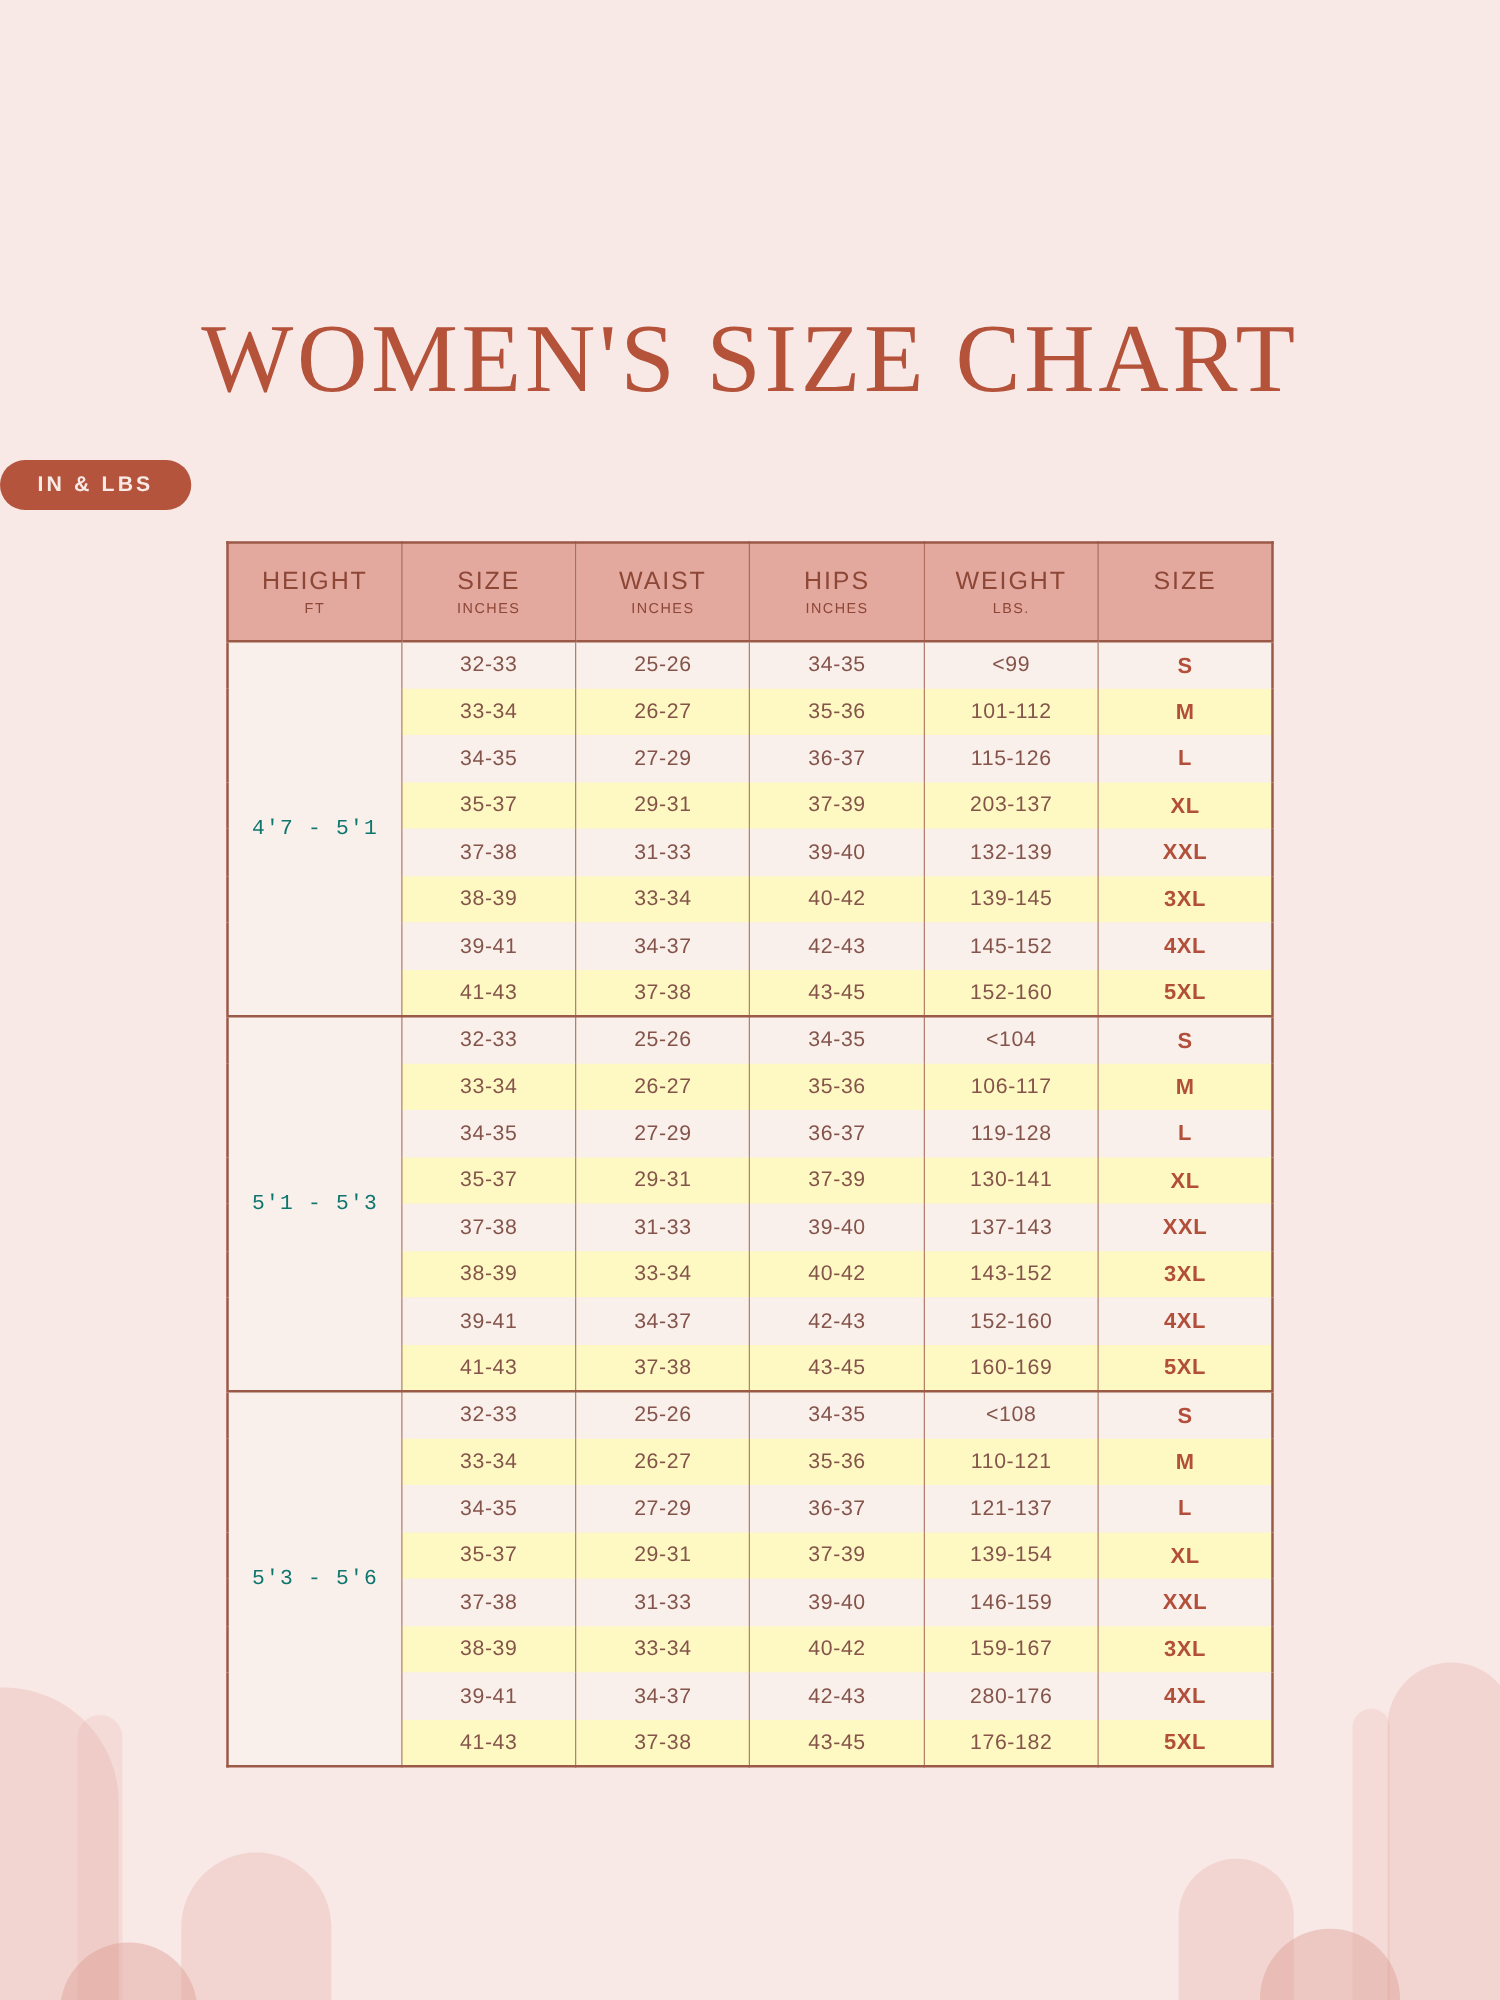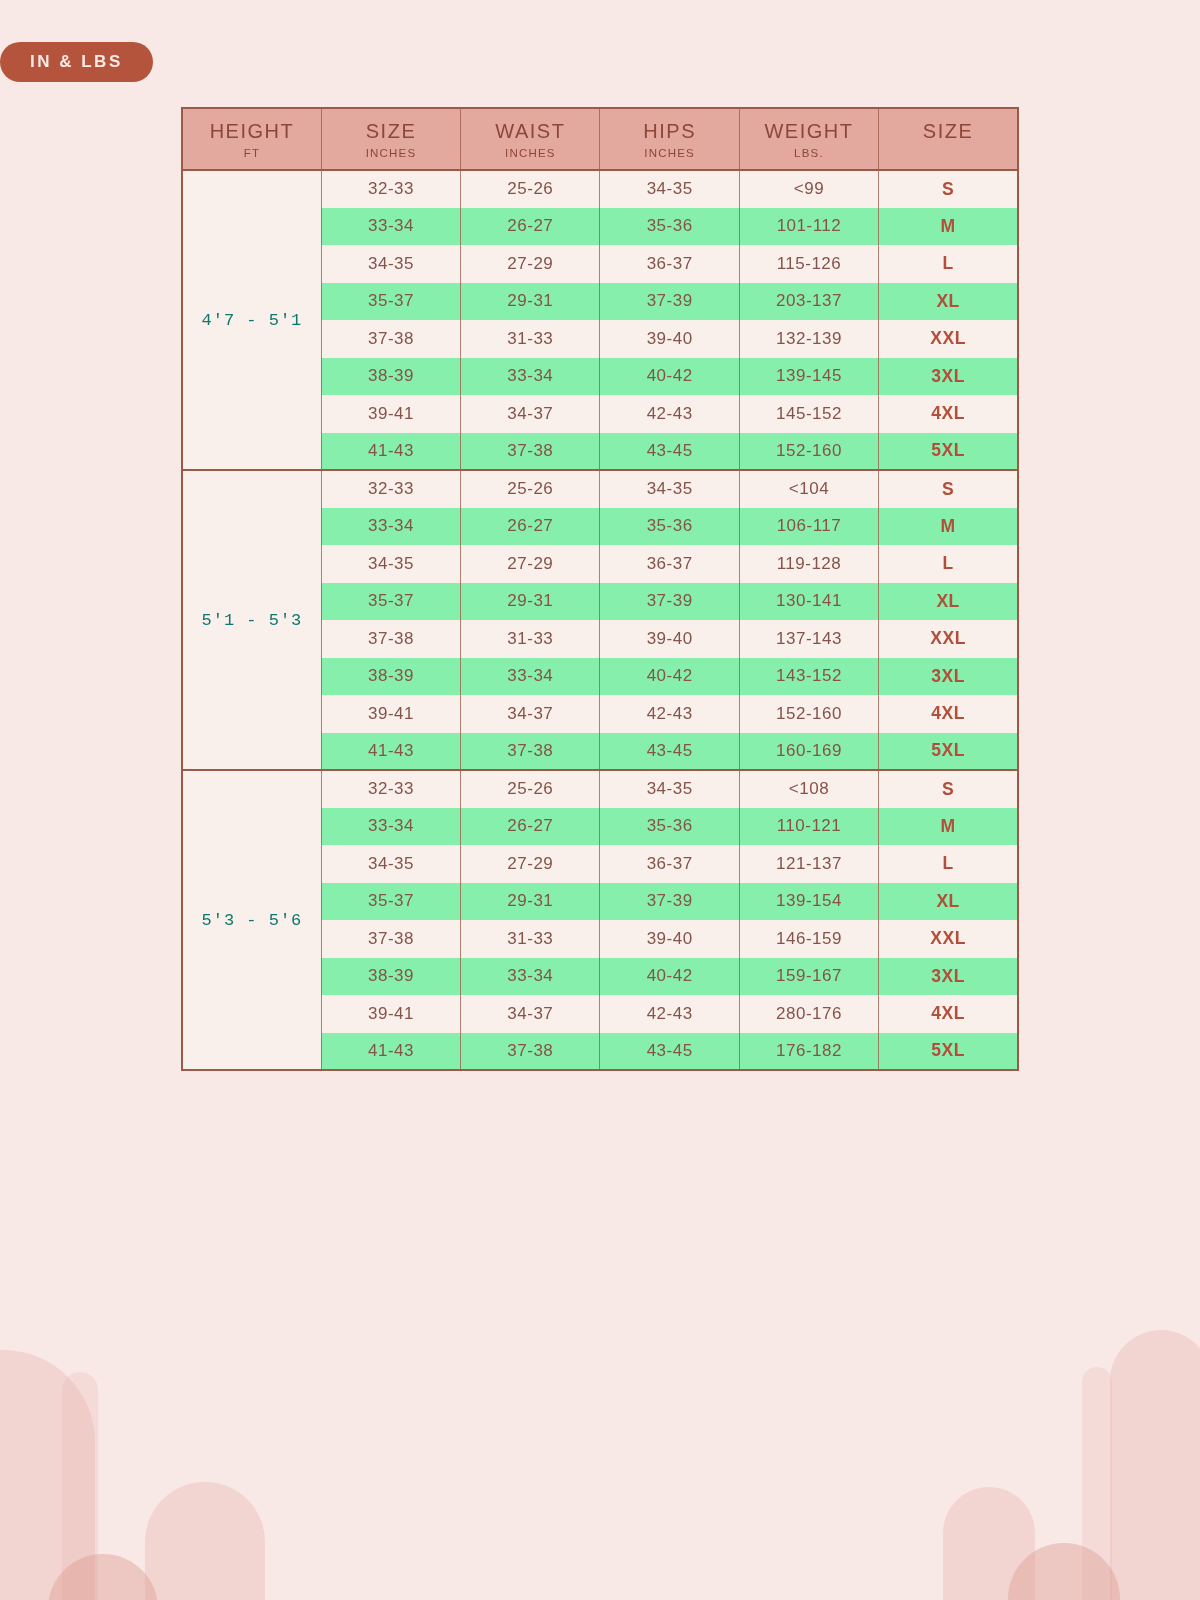--- a/index.html
+++ b/index.html
@@ -28,35 +28,35 @@
     padding:10px 30px; border-radius:999px;
   }
 
   table.size-table {
     position:relative; z-index:1;
     width:838px; margin:25px auto 0;
     border-collapse:collapse; table-layout:fixed;
     border:2.5px solid #9b5a48;
   }
   thead th {
-    height:62px; background:#e3a89e;
+    height:79px; background:#e3a89e;
     border-bottom:2.5px solid #9b5a48;
     font-weight:normal; vertical-align:middle;
   }
   th, td { border-left:1.5px solid rgba(155,90,72,.75); }
   th:first-child, tr td:first-child { border-left:none; }
   tbody { border-top:2.5px solid #9b5a48; }
   .h-label { font-size:20px; letter-spacing:1.5px; color:#8d4737; }
   .h-sub { font-size:11.5px; letter-spacing:1.2px; color:#8d4737; margin-top:4px; min-height:12px; }
   tbody td {
     height:37.5px; text-align:center; vertical-align:middle;
     font-size:17px; letter-spacing:.5px; color:#84544a;
   }
   tr.light td { background:#f9efeb; }
-  tr.dark td { background:#86efac; }
+  tr.dark td { background:#fef9c3; }
   td.height-cell {
     background:#e3a89e; border-right:1.5px solid rgba(155,90,72,.75);
     font-size:17px; letter-spacing:1px; color:#0f766e;font-family:Liberation Mono, monospace;
   }
   td.size-cell { color:#b24f3a; font-weight:bold; font-size:17.5px; }
 </style>
 </head>
 <body>
 
 <div class="page">
@@ -64,20 +64,21 @@
   <div class="deco arch" style="left:-90px; bottom:0; width:185px; height:250px; border-radius:92px 92px 0 0;"></div>
   <div class="deco arch-soft" style="left:62px; bottom:0; width:36px; height:228px; border-radius:18px 18px 0 0;"></div>
   <div class="deco arch" style="left:145px; bottom:0; width:120px; height:118px; border-radius:60px 60px 0 0;"></div>
   <div class="deco circle" style="left:48px; bottom:-64px; width:110px; height:110px;"></div>
 
   <div class="deco arch" style="right:-12px; bottom:0; width:102px; height:270px; border-radius:51px 51px 0 0;"></div>
   <div class="deco arch-soft" style="right:88px; bottom:0; width:30px; height:233px; border-radius:15px 15px 0 0;"></div>
   <div class="deco arch" style="right:165px; bottom:0; width:92px; height:113px; border-radius:46px 46px 0 0;"></div>
   <div class="deco circle" style="right:80px; bottom:-55px; width:112px; height:112px;"></div>
 
+  <h1 class="title">WOMEN'S SIZE CHART</h1>
 
   <div class="badge-row">
     <span class="badge">IN &amp; LBS</span>
   </div>
 
   <table class="size-table">
     <thead>
       <tr id="head-row">
           <th>
             <div class="h-label">HEIGHT</div>

